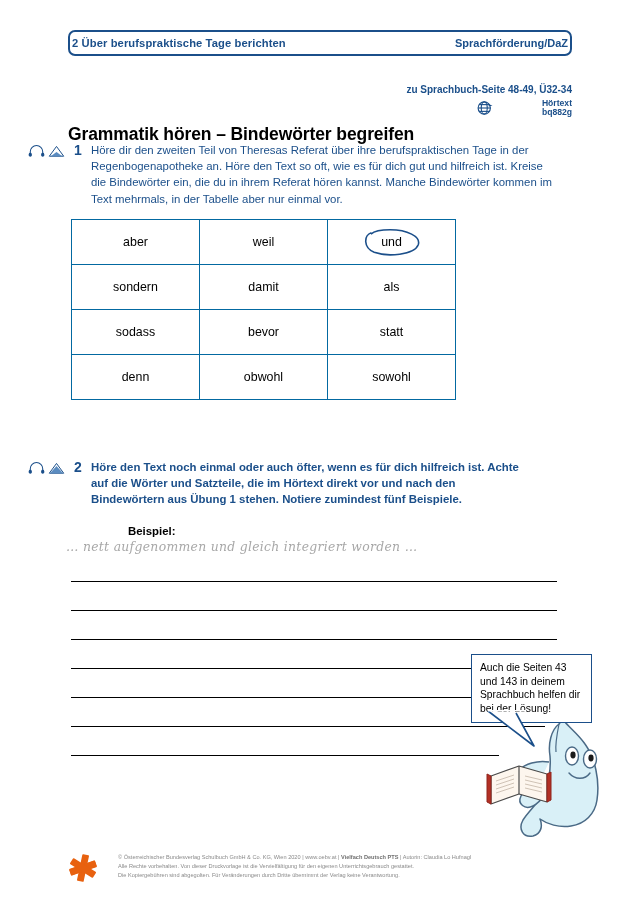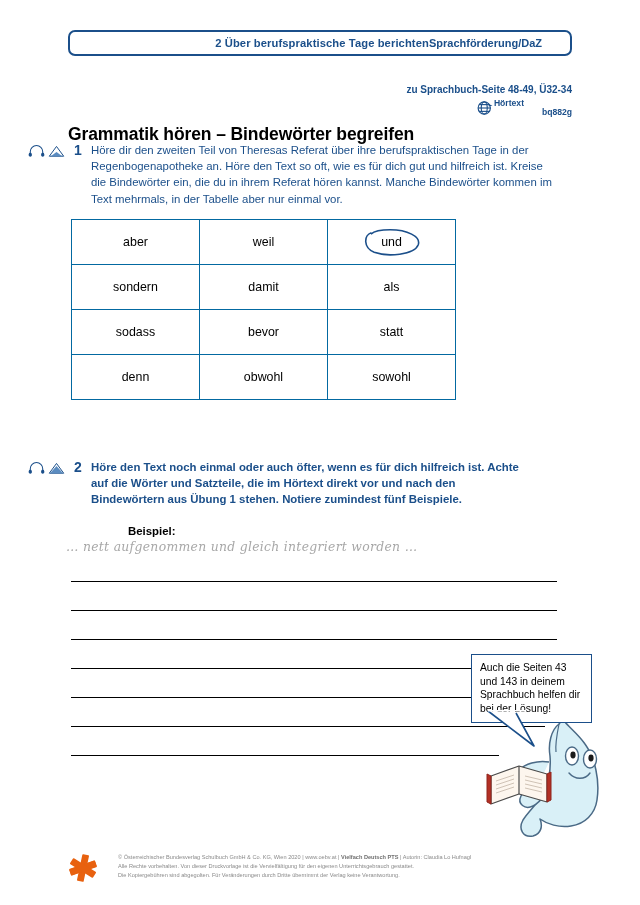--- a/index.html
+++ b/index.html
@@ -23,22 +23,22 @@
 
   
   .chapter-bar {
     position: absolute;
     left: 68px; top: 30px;
     width: 504px; height: 26px;
     border: 2px solid #1b4f8a;
     border-radius: 7px;
     display: flex;
     align-items: center;
-    justify-content: flex-end;
-    padding: 0 28px;
+    justify-content: space-between;
+    padding: 0 2px;
   }
   .chapter-title {
     font-size: 11.2px;
     font-weight: bold;
     color: #1b4f8a;
     letter-spacing: .1px;
   }
   .chapter-tag {
     font-size: 11px;
     font-weight: bold;
@@ -55,20 +55,21 @@
     text-align: right;
   }
 
   
   .hoertext {
     position: absolute;
     right: 68px; top: 99px;
     display: flex;
     align-items: center;
     gap: 0;
+    text-align: right;
   }
   .globe-icon { width: 18px; height: 18px; display:block; }
   .hoertext-labels {
     display: flex; flex-direction: column;
     line-height: 1.05;
   }
   .hoertext-title {
     font-size: 8.6px; font-weight: bold; color: #1b4f8a;
   }
   .hoertext-code {

